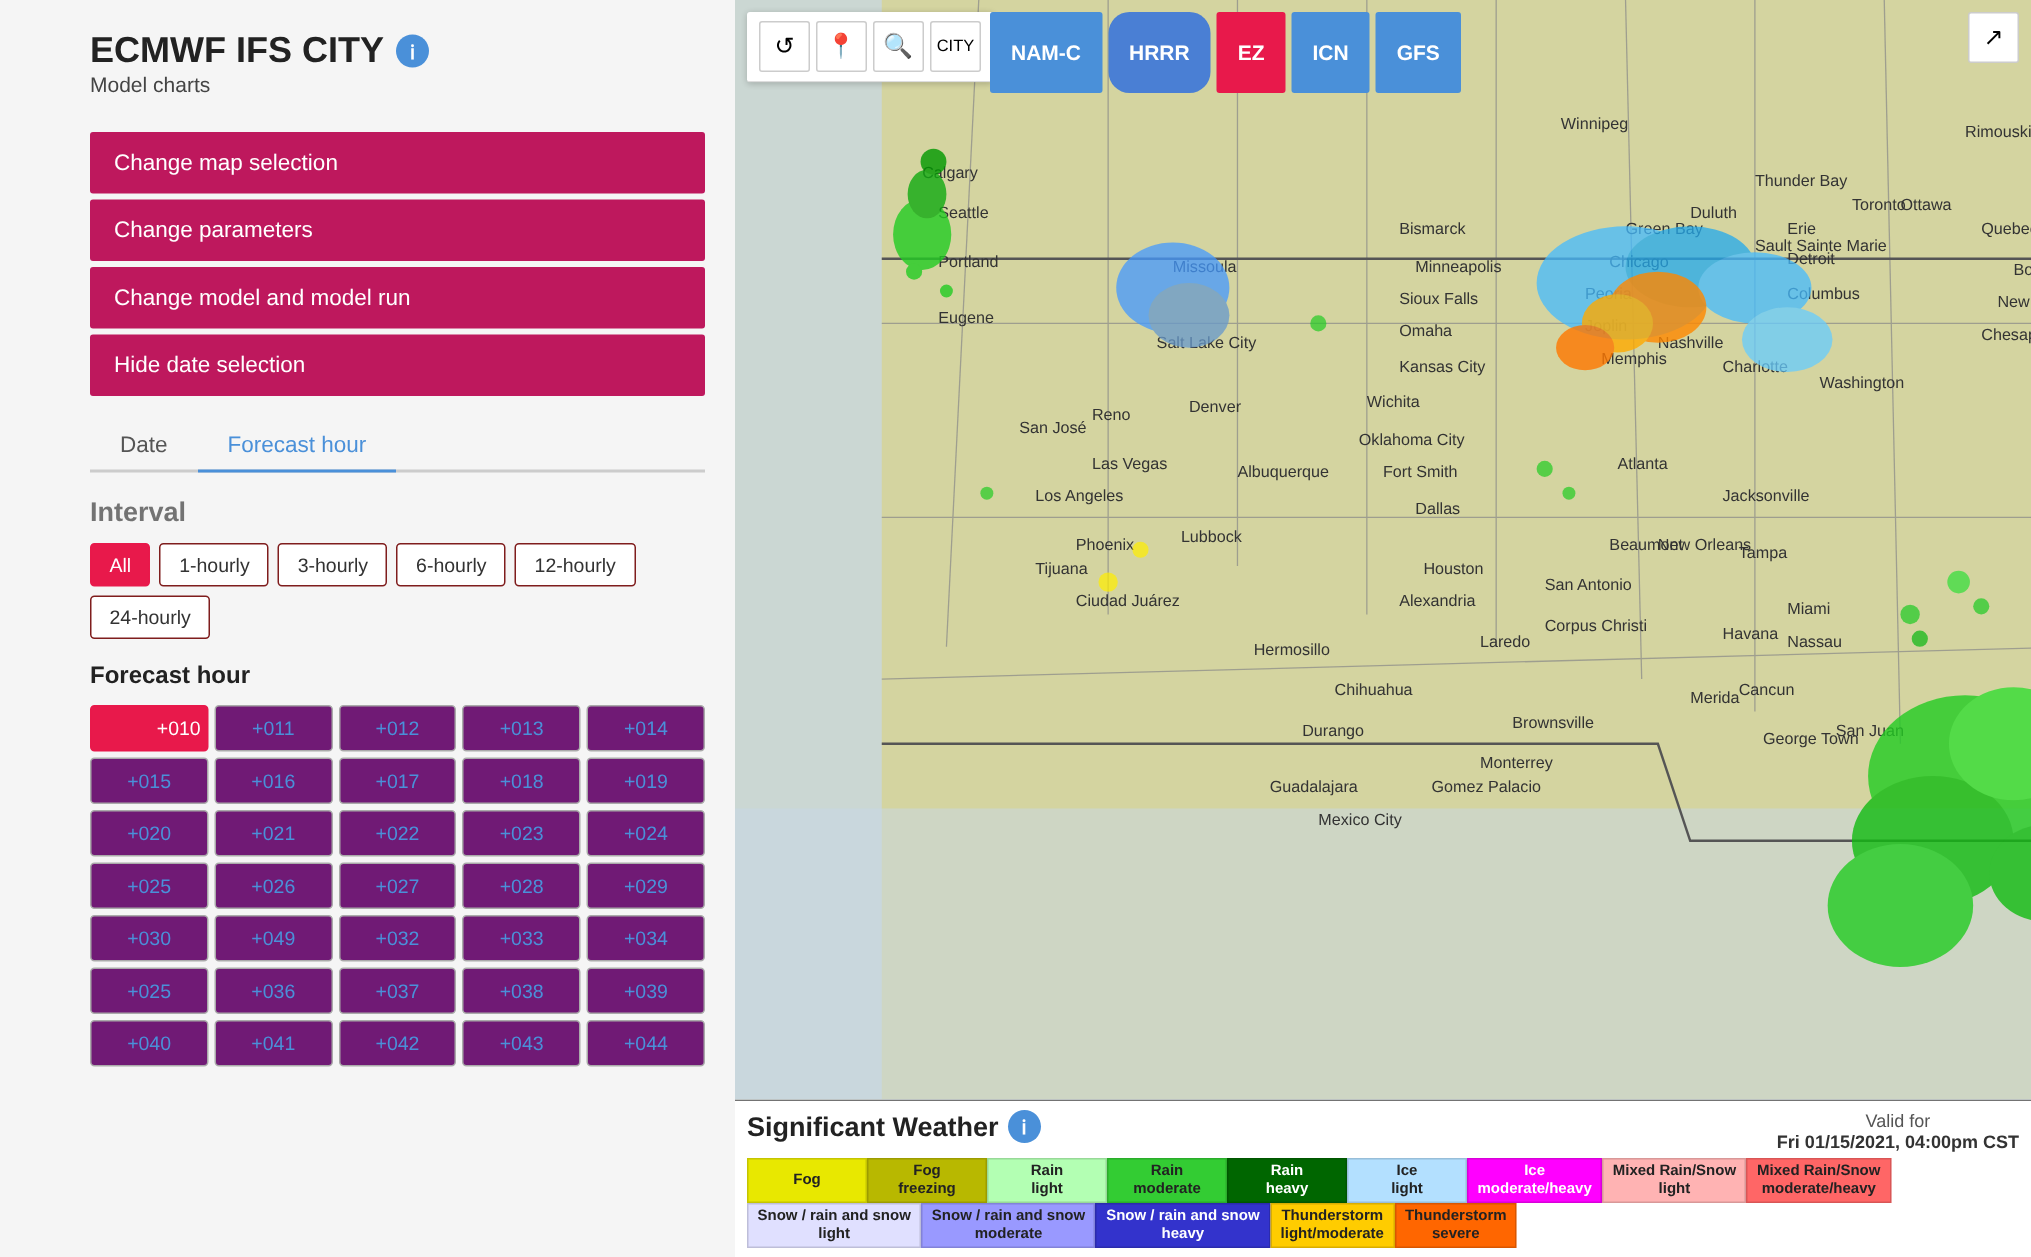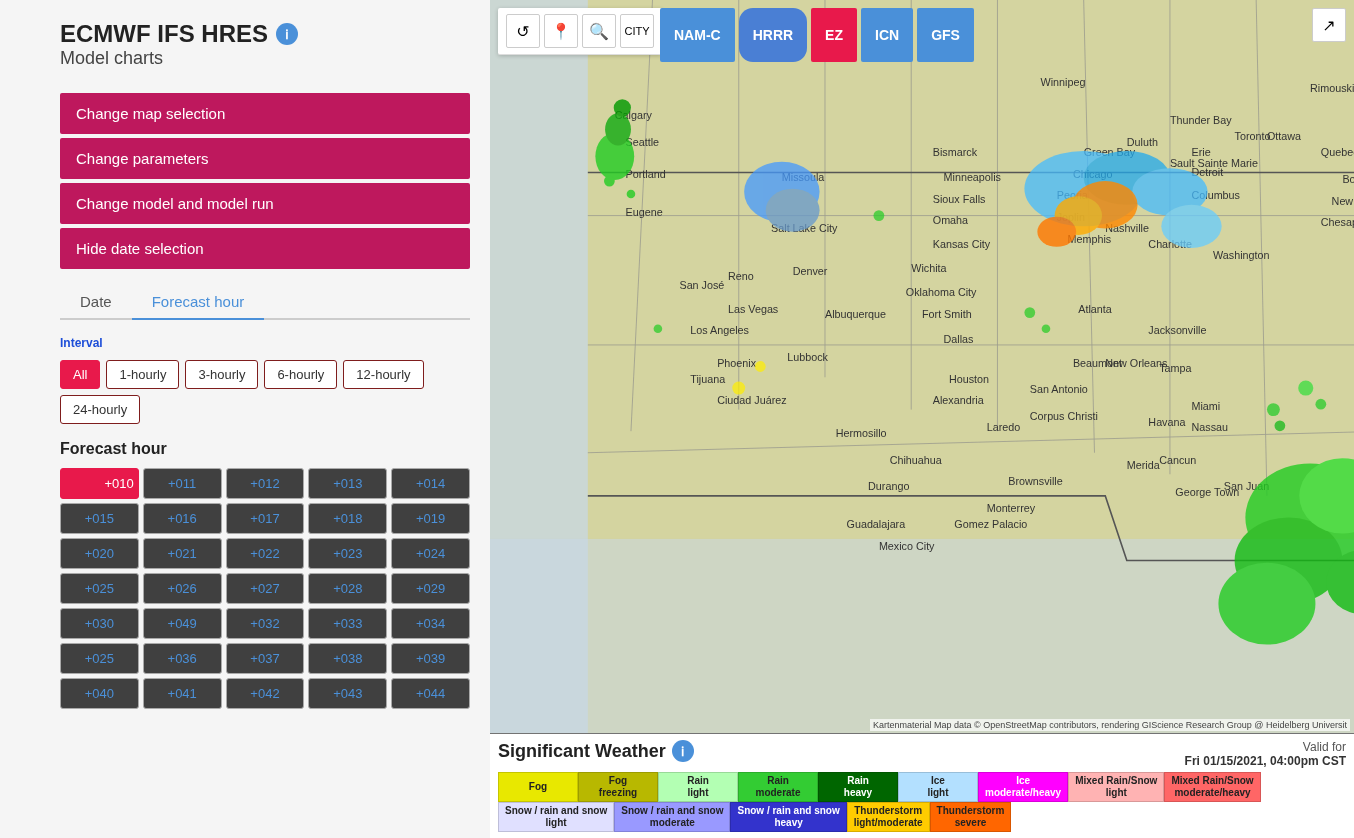--- a/index.html
+++ b/index.html
@@ -43,21 +43,21 @@
       height: 22px;
       border-radius: 50%;
       background: #4a90d9;
       color: white;
       font-size: 13px;
       font-weight: bold;
       cursor: pointer;
     }
     
     .app-subtitle {
-      font-size: 18px;
+      font-size: 14px;
       color: #444;
       margin-bottom: 20px;
     }
     
     .menu-buttons {
       display: flex;
       flex-direction: column;
       gap: 4px;
       margin-bottom: 16px;
     }
@@ -91,23 +91,23 @@
       margin-bottom: -2px;
     }
     
     .tab.active {
       color: #4a90d9;
       border-bottom: 2px solid #4a90d9;
     }
     
     
     .section-label {
-      font-size: 12px;
+      font-size: 18px;
       font-weight: bold;
-      color: #1d4ed8;
+      color: #737373;
       margin-bottom: 10px;
     }
     
     .interval-buttons {
       display: flex;
       flex-wrap: wrap;
       gap: 6px;
       margin-bottom: 16px;
     }
     
@@ -140,21 +140,21 @@
       display: grid;
       grid-template-columns: repeat(5, 1fr);
       gap: 4px;
       margin-bottom: 10px;
     }
     
     .fh-btn {
       padding: 7px 4px;
       border: 1px solid #aaa;
       border-radius: 3px;
-      background: #404040;
+      background: #701a75;
       cursor: pointer;
       font-size: 13px;
       color: #4a90d9;
       text-align: center;
     }
     
     .fh-btn.active {
       background: #e8194b;
       color: white;
       border-color: #e8194b;
@@ -315,21 +315,21 @@
     }
   </style>
 </head>
 <body>
 
 <div class="main-layout">
 
   <div class="sidebar">
     <div class="app-title">
       <h1>
-        <span>ECMWF IFS HRES</span>
+        <span>ECMWF IFS CITY</span>
         <span class="info-icon">ℹ</span>
       </h1>
       <div class="app-subtitle">Model charts</div>
     </div>
 
     <div class="menu-buttons">
 
     <button class="menu-btn">Change map selection</button>
         <button class="menu-btn">Change parameters</button>
         <button class="menu-btn">Change model and model run</button>
@@ -542,21 +542,20 @@
           <g opacity="0.7">
             <circle cx="530" cy="290" r="5" fill="#22cc22"></circle>
             <circle cx="545" cy="305" r="4" fill="#22cc22"></circle>
             <circle cx="260" cy="360" r="6" fill="#ffee00"></circle>
             <circle cx="280" cy="340" r="5" fill="#ffee00"></circle>
             <circle cx="390" cy="200" r="5" fill="#22cc22"></circle>
             <circle cx="185" cy="305" r="4" fill="#22cc22"></circle>
           </g>
         </svg>
 
-        <div class="map-attribution">Kartenmaterial Map data © OpenStreetMap contributors, rendering GIScience Research Group @ Heidelberg Universit</div>
       </div>
 
       <div class="map-toolbar">
         <button class="map-tool-btn">↺</button>
         <button class="map-tool-btn">📍</button>
         <button class="map-tool-btn">🔍</button>
         <button class="map-tool-btn" style="font-size:11px;">CITY</button>
       </div>
 
       <div class="model-buttons">
@@ -570,21 +569,21 @@
 
       <button class="map-export-btn">↗</button>
     </div>
 
     <div class="legend-bar">
       <div class="legend-header">
         <div class="legend-title">
           <span>Significant Weather</span>
           <span class="info-icon">ℹ</span>
         </div>
-        <div style="text-align:right;">
+        <div style="text-align:center;">
           <div style="font-size:12px;color:#555;">Valid for</div>
           <div style="font-size:12px;color:#333;font-weight:bold;">Fri 01/15/2021, 04:00pm CST</div>
         </div>
       </div>
       <div class="legend-cells">
 
       <div class="legend-cell" style="background: rgb(232, 232, 0); color: rgb(34, 34, 34);">Fog</div>
           <div class="legend-cell" style="background: rgb(184, 184, 0); color: rgb(34, 34, 34);">Fog<br>freezing</div>
           <div class="legend-cell" style="background: rgb(179, 255, 179); color: rgb(34, 34, 34);">Rain<br>light</div>
           <div class="legend-cell" style="background: rgb(51, 204, 51); color: rgb(34, 34, 34);">Rain<br>moderate</div>

